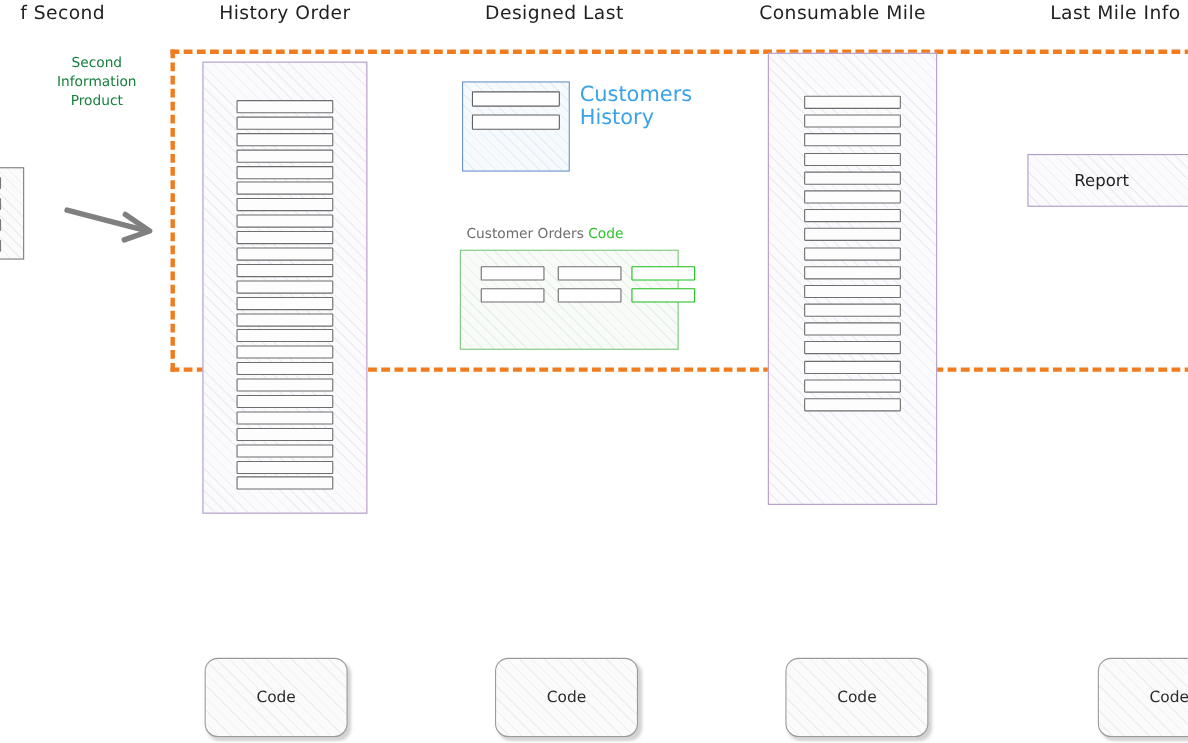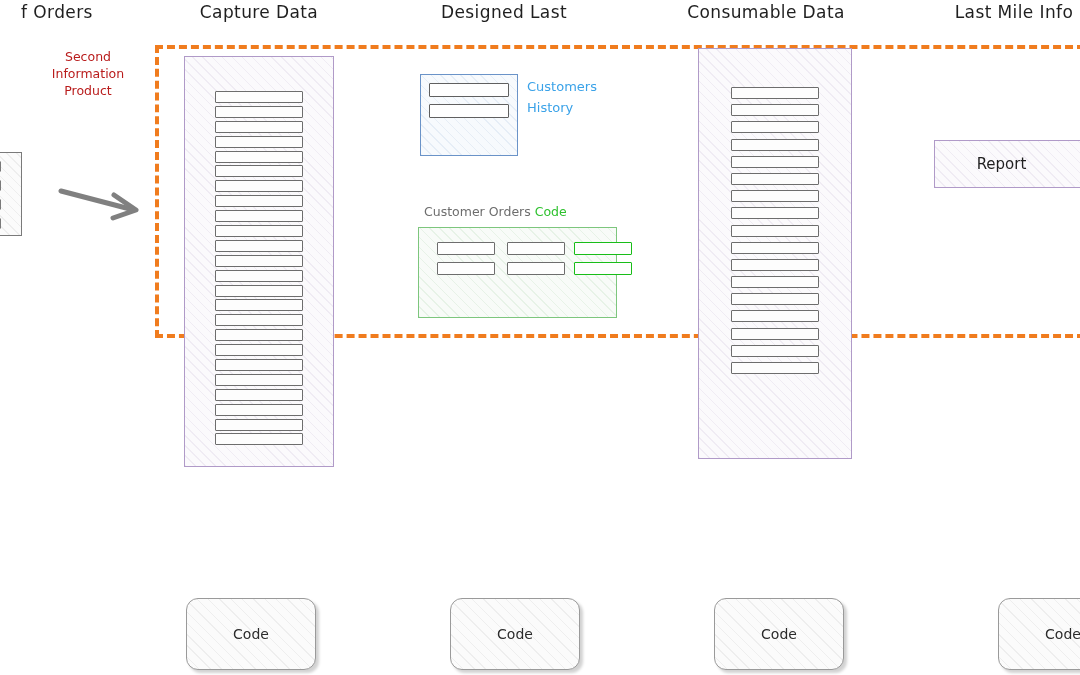--- a/index.html
+++ b/index.html
@@ -29,21 +29,21 @@
     white-space: nowrap;
     text-align: center;
   }
 
   
   .annotation-label {
     position: absolute;
     font-family: "DejaVu Sans", sans-serif;
     font-size: 12.5px;
     line-height: 17px;
-    color: #b91c1c;
+    color: #15803d;
     text-align: center;
     white-space: pre-line;
   }
 
   
   .scope-region {
     position: absolute;
     border: 4px dashed #f07c1e;
     border-right: none;
     box-sizing: border-box;
@@ -97,21 +97,21 @@
   .entity-bar {
     position: absolute;
     box-sizing: border-box;
     border: 1.8px solid #5f5f5f;
     background: #fefefe;
     border-radius: 1px;
   }
   .entity-label {
     position: absolute;
     font-family: "DejaVu Sans", sans-serif;
-    font-size: 13px;
+    font-size: 19px;
     line-height: 21px;
     color: #3aa2e8;
     white-space: nowrap;
   }
 
   
   .rel-box {
     position: absolute;
     box-sizing: border-box;
     border: 1.6px solid #7dc67d;
@@ -219,24 +219,24 @@
     border-radius: 1px;
   }
 
   .arrow-svg { position: absolute; }
 </style>
 </head>
 <body>
 
 <div id="canvas">
 
-  <div class="col-header" style="left:2px; width:110px;">f Orders</div>
-  <div class="col-header" style="left:178px; width:162px;">Capture Data</div>
+  <div class="col-header" style="left:2px; width:110px;">f Second</div>
+  <div class="col-header" style="left:178px; width:162px;">History Order</div>
   <div class="col-header" style="left:420px; width:168px;">Designed Last</div>
-  <div class="col-header" style="left:676px; width:180px;">Consumable Data</div>
+  <div class="col-header" style="left:676px; width:180px;">Consumable Mile</div>
   <div class="col-header" style="left:934px; width:160px;">Last Mile Info</div>
 
   <div class="scope-region" style="left:155px; top:45px; width:930px; height:293px;"></div>
 
   <div class="annotation-label" style="left:38px; top:48px; width:100px;">Second
 Information
 Product</div>
 
   <div class="source-box" style="left:-22px; top:152px; width:44px; height:84px;">
     <div class="source-bar" style="left:8px; top:8px; width:14px; height:11px;"></div>

